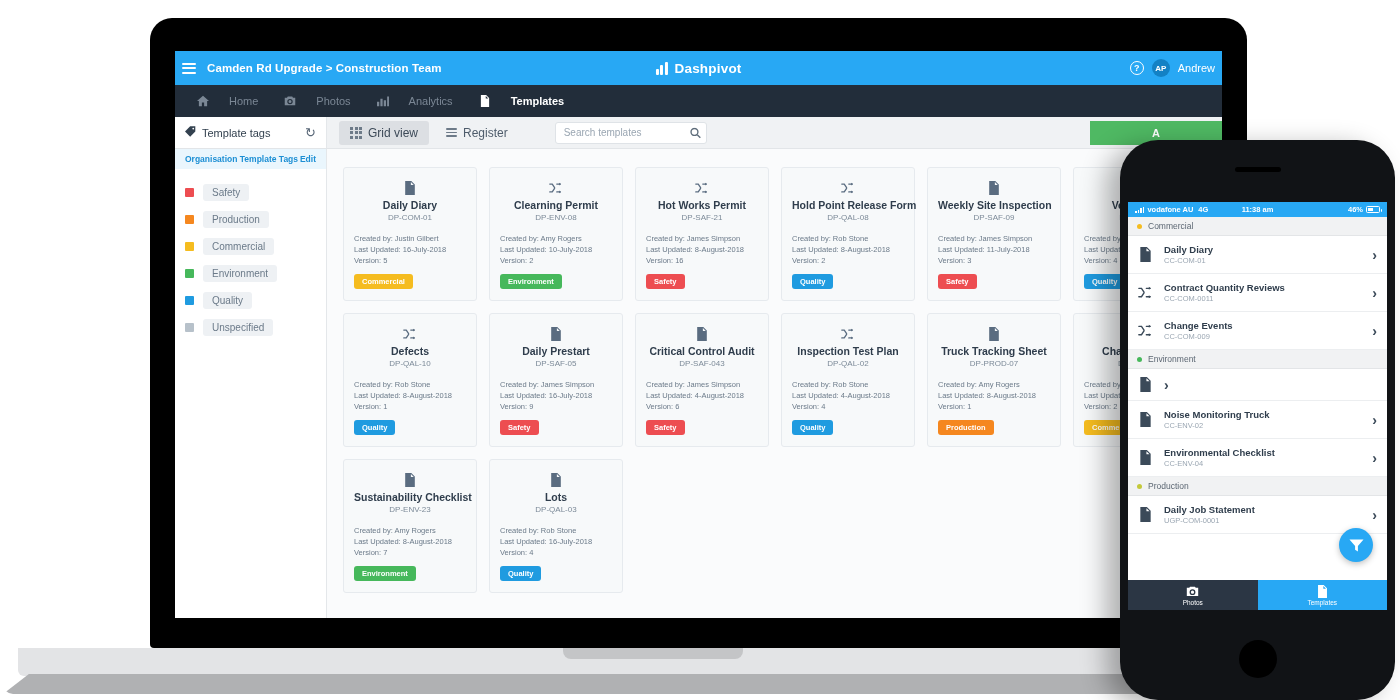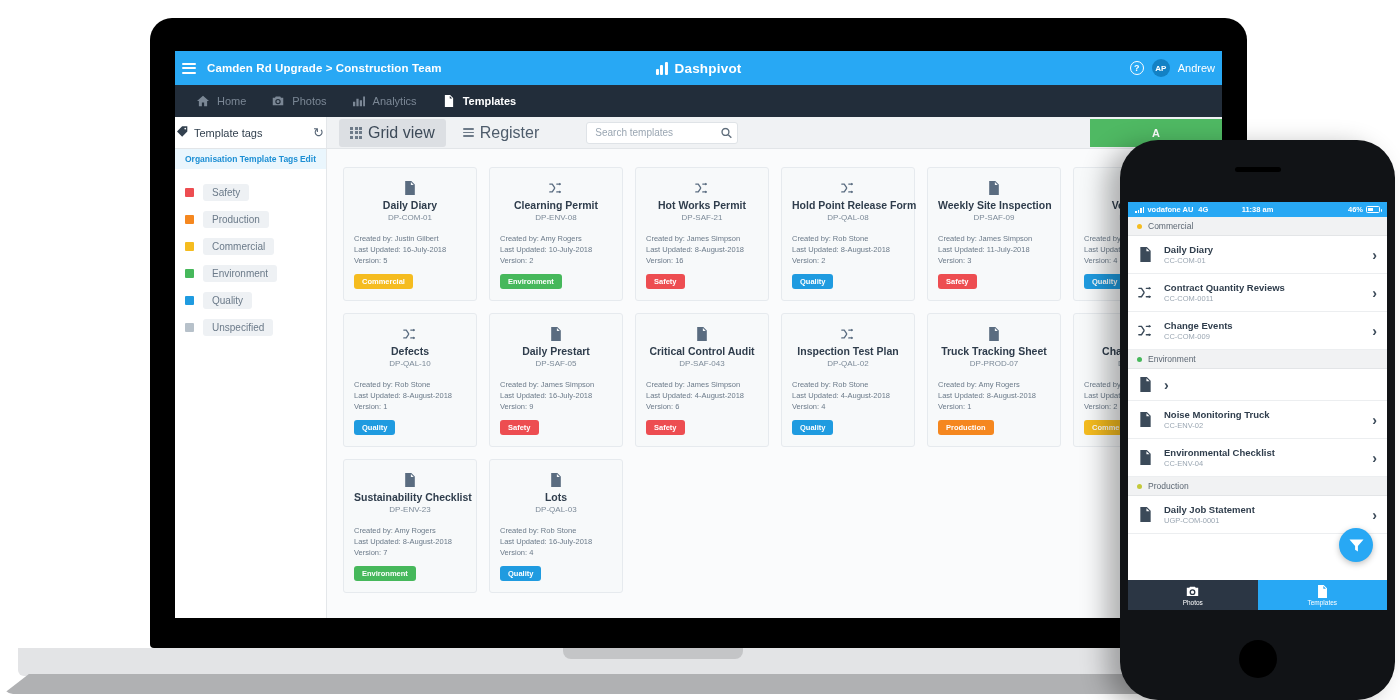--- a/index.html
+++ b/index.html
@@ -88,48 +88,48 @@
   }
   .user-name { font-size: 11px; }
 
   
   .app-nav {
     height: 32px; background: #222d3a;
     display:flex; align-items:center;
     padding: 0 22px; gap: 26px;
   }
   .nav-item {
-    display:flex; align-items:center; gap: 8px;
+    display:flex; align-items:center; gap: 20px;
     color: #7b8795; font-size: 11px; cursor:pointer;
   }
   .nav-item.active { color: #ffffff; font-weight: 700;}
   .nav-ico { width: 12px; height: 12px; display:block; }
   .nav-ico svg { width: 100%; height: 100%; display:block; }
 
   
   .app-subbar {
     height: 32px; background: #f0f2f4;
     display:flex; align-items:center;
     border-bottom: 1px solid #e2e5e8;
     position: relative;
   }
   .subbar-left {
     width: 152px; height: 100%;
     display:flex; align-items:center;
-    padding: 0 2px;
+    padding: 0 10px;
     background: #ffffff;
     border-right: 1px solid #e4e7ea;
   }
   .tag-label { display:flex; align-items:center; gap: 6px; color: #33414f; font-size: 11px; }
   .reset-icon { margin-left:auto; color: #5a6878; font-size: 13px; cursor:pointer; line-height:1;}
   .subbar-right { flex: 1; display:flex; align-items:center; gap: 6px; padding-left: 12px; position: relative;}
   .view-btn {
     display:flex; align-items:center; gap: 6px;
     padding: 5px 11px; border-radius: 3px;
-    font-size: 16px; color: #4e5c6b; cursor:pointer;
+    font-size: 12px; color: #4e5c6b; cursor:pointer;
   }
   .view-btn.active { background: #dcdfe3; color: #3d4a58; }
   .grid-glyph { display:grid; grid-template-columns: repeat(3, 3px); gap: 1.5px; }
   .grid-glyph i { width: 3px; height: 3px; background: #6d7a88; display:block;}
   .list-glyph { display:flex; flex-direction:column; gap: 2px; width: 11px;}
   .list-glyph i { height: 1.7px; background: #6d7a88; display:block; border-radius:1px;}
   .search-wrap { position: relative; margin-left: 30px; }
   .search-input {
     width: 152px; height: 22px;
     border: 1px solid #dfe3e7; border-radius: 3px;

